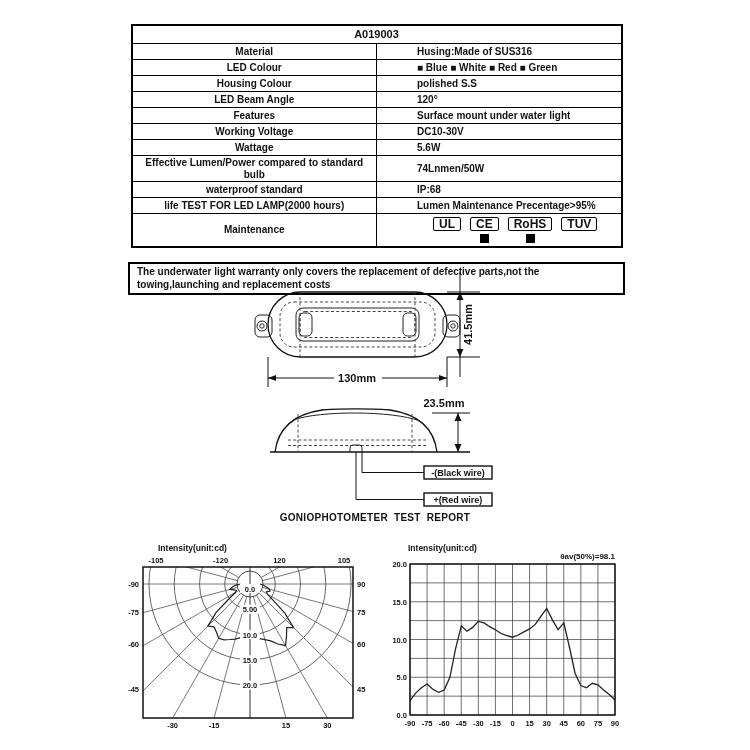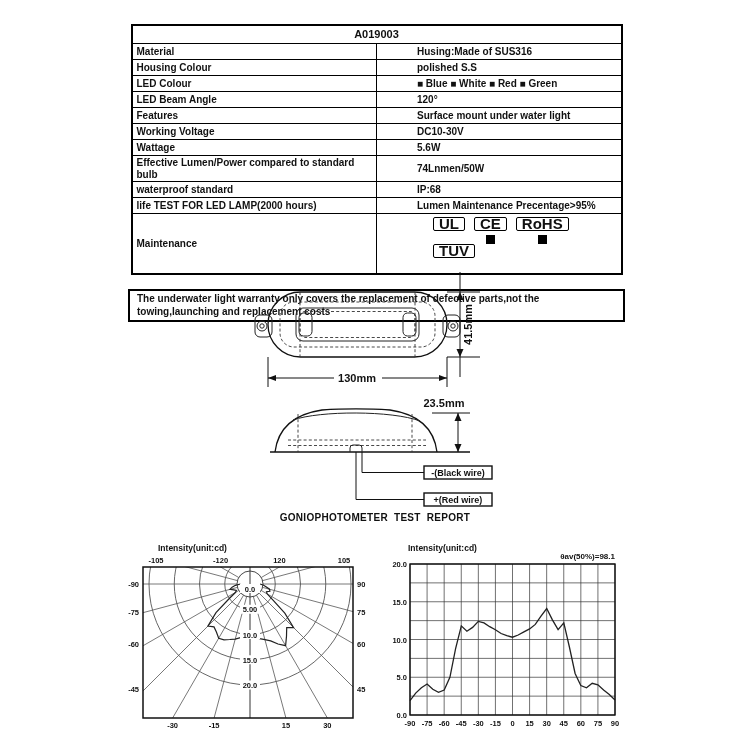--- a/index.html
+++ b/index.html
@@ -6,26 +6,26 @@
   body{width:750px;height:750px;position:relative;overflow:hidden;
        font-family:"Liberation Sans",sans-serif;color:#111;}
   .abs{position:absolute;}
 
   
   #spec-col{left:128px;top:10px;width:497px;}
   table.spec{border-collapse:collapse;width:492px;margin:14px auto;table-layout:fixed;
              border:2px solid #000;font-weight:bold;font-size:10px;line-height:1.15;}
   table.spec td,table.spec th{border:1px solid #000;}
   table.spec th.hdr{height:15px;font-size:11px;text-align:center;padding:1px 2px;}
-  td.lbl{width:150px;text-align:left;padding:1px 4px;height:13px;}
+  td.lbl{width:150px;text-align:center;padding:1px 4px;height:13px;}
   td.val{text-align:left;padding:1px 4px 1px 40px;}
   td.cert{padding:3px 4px 3px 56px;}
   .badge-wrap{display:inline-block;margin-right:9px;text-align:center;vertical-align:top;}
   .badge-box{display:inline-block;border:1.5px solid #000;border-radius:2px;
-             padding:0 5px;height:12px;line-height:12px;font-size:15px;}
+             padding:0 5px;height:12px;line-height:12px;font-size:12px;}
   .badge-sq{width:9px;height:9px;margin:3px auto 0 auto;}
   .badge-sq.on{background:#000;}
   #warranty-box{border:2px solid #000;margin-top:1px;padding:2px 7px;
                 font-weight:bold;font-size:10px;line-height:1.25;}
 
   
   #drawings{left:150px;top:268px;}
   svg{font-family:"Liberation Sans",sans-serif;}
   .thin{stroke:#222;stroke-width:1;fill:none;}
   .med{stroke:#111;stroke-width:1.3;fill:none;}
@@ -49,26 +49,26 @@
       <tr>
         <th class="hdr" colspan="2">A019003</th>
       </tr>
     </thead>
     <tbody id="spec-tbody">
         <tr>
           <td class="lbl">Material</td>
           <td class="val">Husing:Made of SUS316</td>
         </tr>
         <tr>
+          <td class="lbl">LED  Colour</td>
+          <td class="val">■ Blue   ■ White   ■ Red   ■ Green</td>
+        </tr>
+        <tr>
           <td class="lbl">Housing Colour</td>
           <td class="val">polished S.S</td>
-        </tr>
-        <tr>
-          <td class="lbl">LED  Colour</td>
-          <td class="val">■ Blue   ■ White   ■ Red   ■ Green</td>
         </tr>
         <tr>
           <td class="lbl">LED Beam Angle</td>
           <td class="val">120°</td>
         </tr>
         <tr>
           <td class="lbl">Features</td>
           <td class="val">Surface mount under water light</td>
         </tr>
         <tr>

